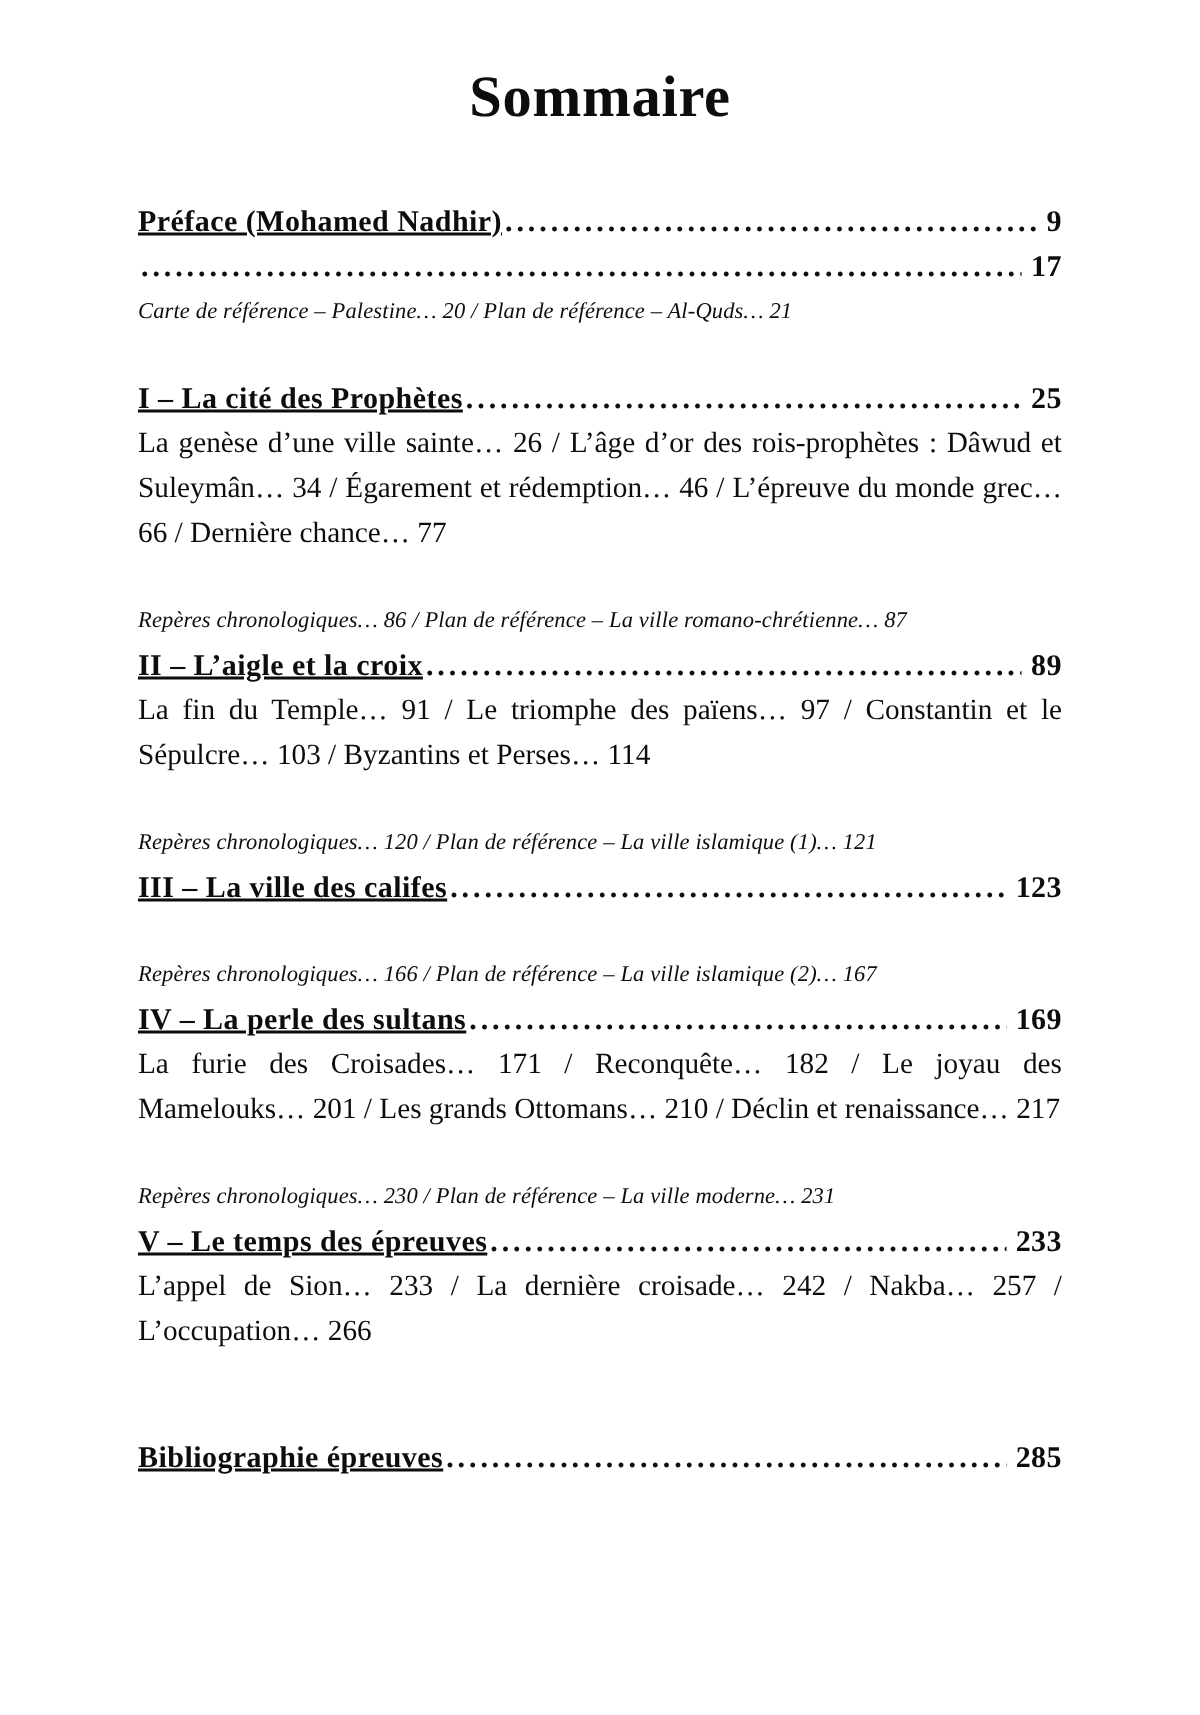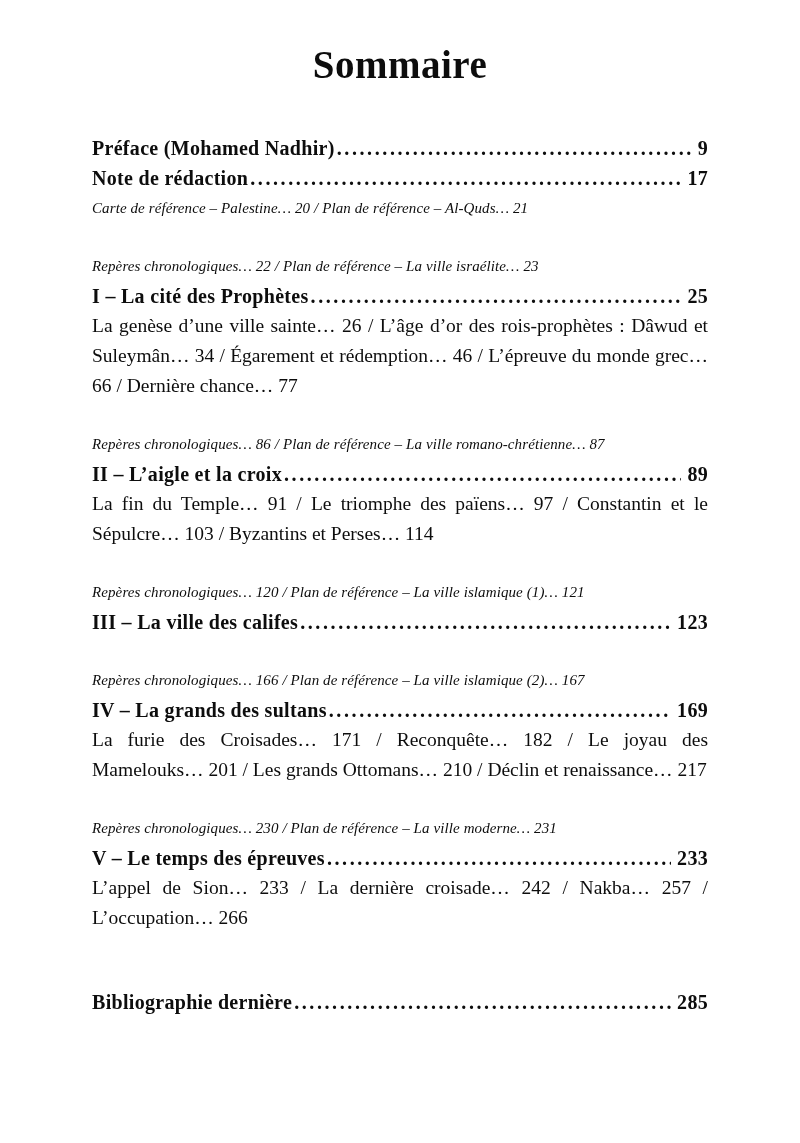--- a/index.html
+++ b/index.html
@@ -29,21 +29,21 @@
   .toc-row {
     display: flex;
     align-items: baseline;
     line-height: 30px;
     font-size: 20px;
   }
   .toc-row.bold {
     font-weight: 700;
     letter-spacing: 0.3px;
   }
-  .toc-label { white-space: nowrap; }
+  .toc-label { white-space: nowrap; text-decoration: underline; }
   .toc-dots {
     flex: 1;
     overflow: hidden;
     white-space: nowrap;
     margin: 0 6px 0 2px;
     min-width: 10px;
   }
   .toc-dots::after {
     content: "....................................................................................................................................................................";
     letter-spacing: 2.6px;
@@ -72,29 +72,27 @@
 
   <h1 class="toc-title">Sommaire</h1>
 
   <div class="front-matter">
     <div class="toc-row bold">
       <span class="toc-label">Préface (Mohamed Nadhir)</span>
       <span class="toc-dots"></span>
       <span class="toc-page">9</span>
     </div>
     <div class="toc-row bold">
-      <span class="toc-label">Note de rédaction</span>
       <span class="toc-dots"></span>
       <span class="toc-page">17</span>
     </div>
     <p class="fm-note">Carte de référence – Palestine… 20 / Plan de référence – Al-Quds… 21</p>
   </div>
 
   <div class="section">
-    <p class="sec-intro">Repères chronologiques… 22 / Plan de référence – La ville israélite… 23</p>
     <div class="toc-row bold">
       <span class="toc-label">I – La cité des Prophètes</span>
       <span class="toc-dots"></span>
       <span class="toc-page">25</span>
     </div>
     <p class="sec-contents">La genèse d’une ville sainte… 26 / L’âge d’or des rois-prophètes : Dâwud et Suleymân… 34 / Égarement et rédemption… 46 / L’épreuve du monde grec… 66 / Dernière chance… 77</p>
   </div>
 
   <div class="section">
     <p class="sec-intro">Repères chronologiques… 86 / Plan de référence – La ville romano-chrétienne… 87</p>
@@ -111,38 +109,38 @@
     <div class="toc-row bold">
       <span class="toc-label">III – La ville des califes</span>
       <span class="toc-dots"></span>
       <span class="toc-page">123</span>
     </div>
   </div>
 
   <div class="section">
     <p class="sec-intro">Repères chronologiques… 166 / Plan de référence – La ville islamique (2)… 167</p>
     <div class="toc-row bold">
-      <span class="toc-label">IV – La grands des sultans</span>
+      <span class="toc-label">IV – La perle des sultans</span>
       <span class="toc-dots"></span>
       <span class="toc-page">169</span>
     </div>
     <p class="sec-contents">La furie des Croisades… 171 / Reconquête… 182 / Le joyau des Mamelouks… 201 / Les grands Ottomans… 210 / Déclin et renaissance… 217</p>
   </div>
 
   <div class="section">
     <p class="sec-intro">Repères chronologiques… 230 / Plan de référence – La ville moderne… 231</p>
     <div class="toc-row bold">
       <span class="toc-label">V – Le temps des épreuves</span>
       <span class="toc-dots"></span>
       <span class="toc-page">233</span>
     </div>
     <p class="sec-contents">L’appel de Sion… 233 / La dernière croisade… 242 / Nakba… 257 / L’occupation… 266</p>
   </div>
 
   <div class="bibliography">
     <div class="toc-row bold">
-      <span class="toc-label">Bibliographie dernière</span>
+      <span class="toc-label">Bibliographie épreuves</span>
       <span class="toc-dots"></span>
       <span class="toc-page">285</span>
     </div>
   </div>
 
 </div>
 
 </body></html>

